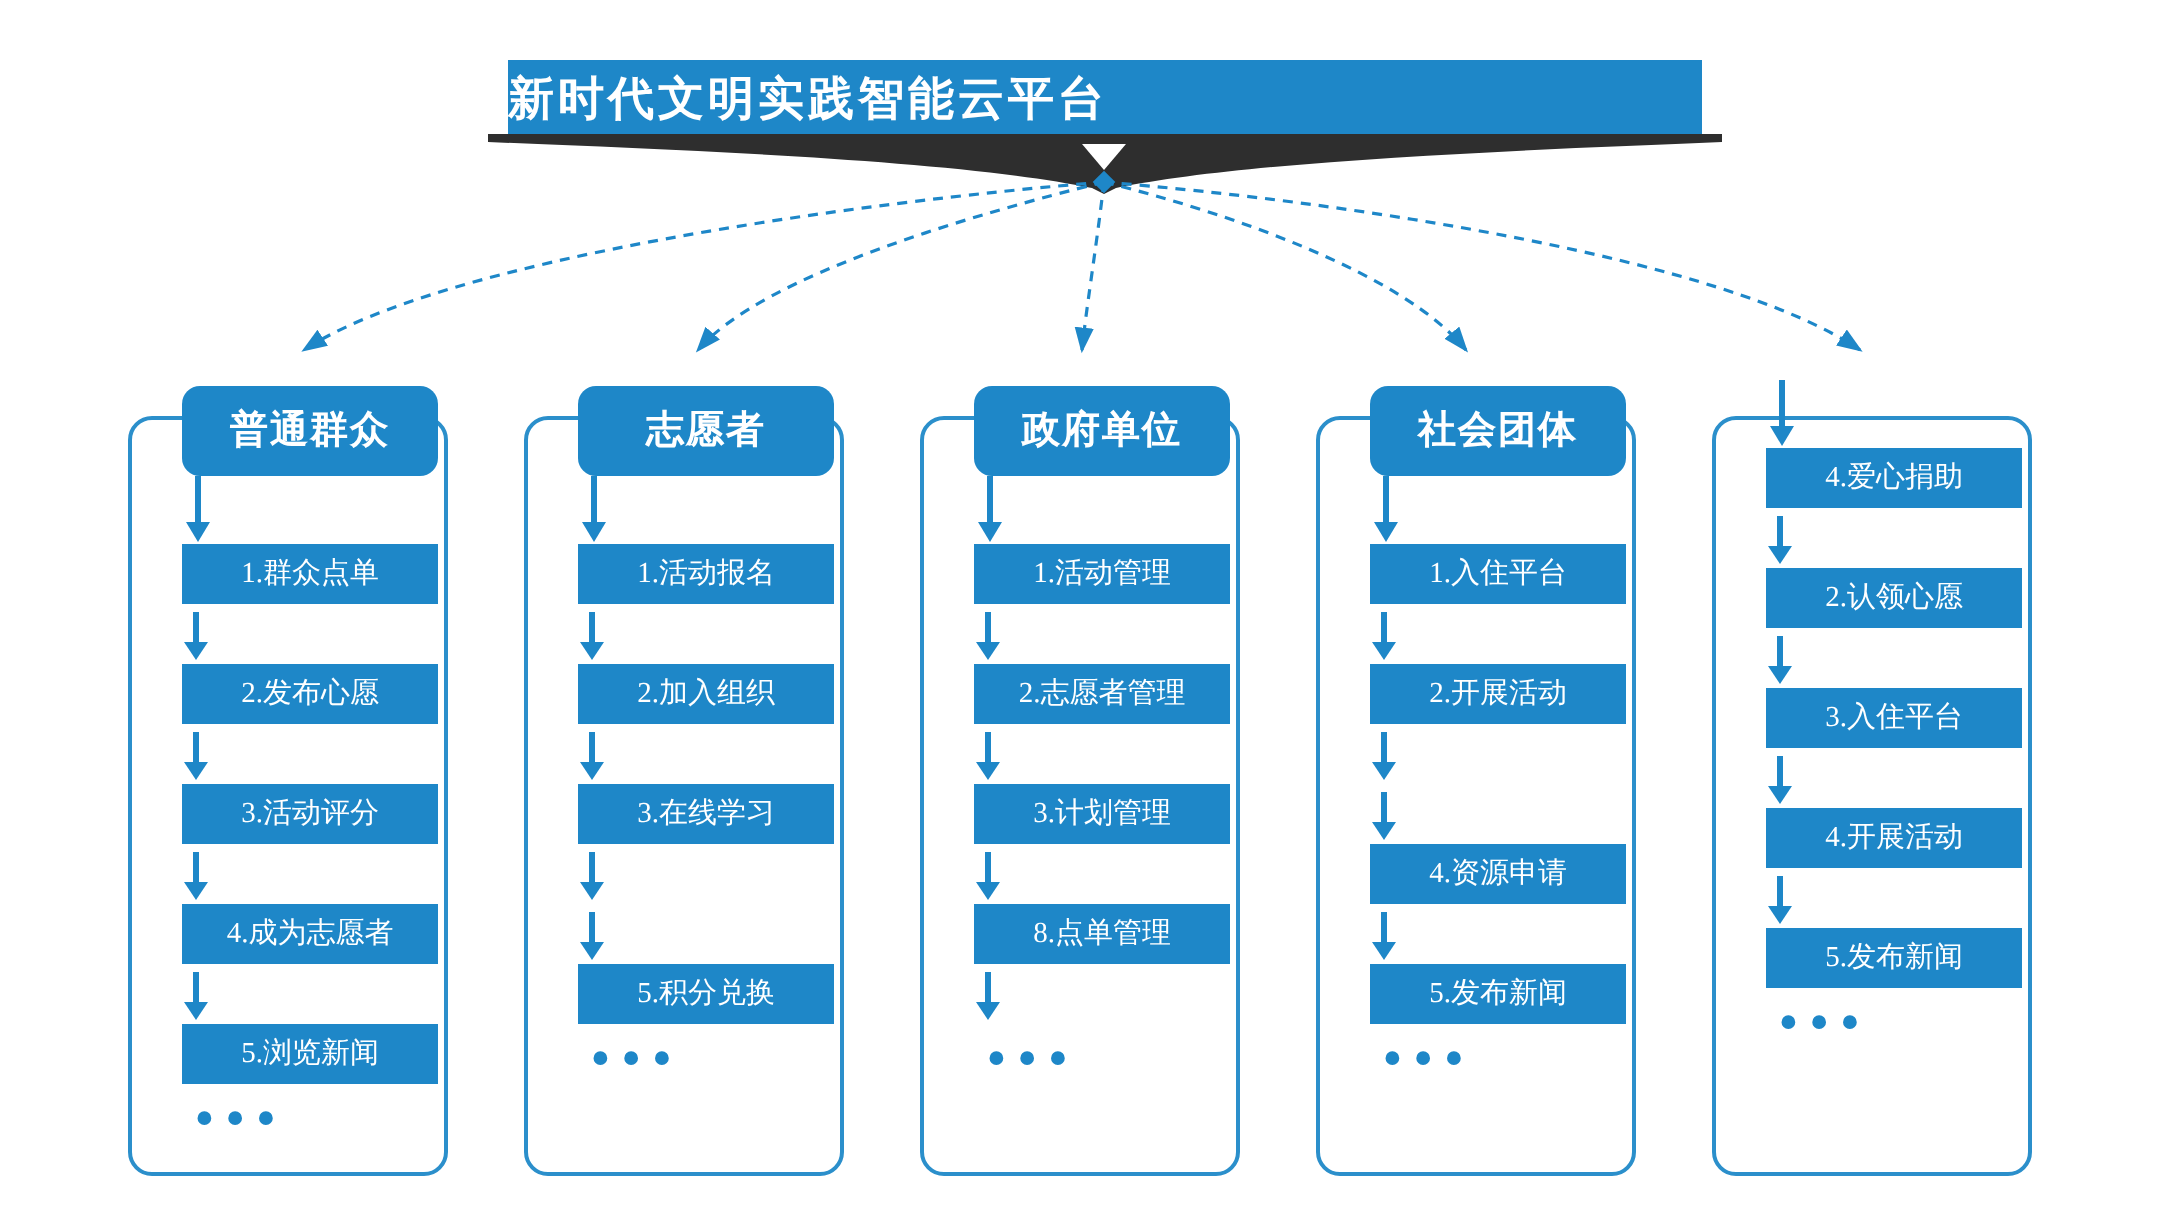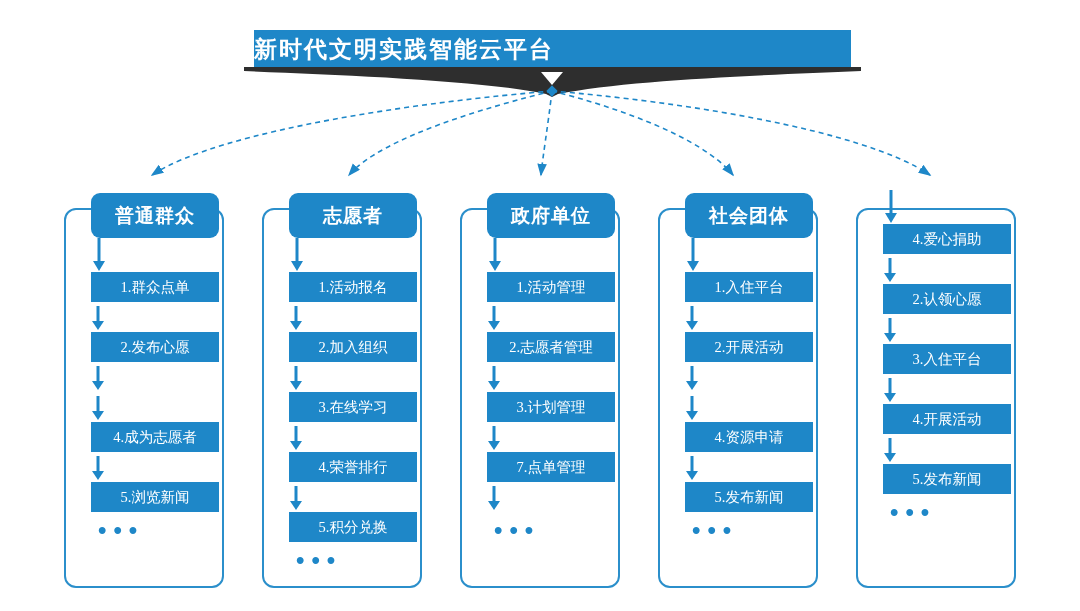--- a/index.html
+++ b/index.html
@@ -136,20 +136,21 @@
       <div class="step">1.群众点单</div>
       <svg class="arrow" width="14" height="30" viewBox="0 0 14 30">
           <line x1="7" y1="4" x2="7" y2="20" stroke="#1E87C8" stroke-width="3"></line>
           <polygon points="1,19 13,19 7,28" fill="#1E87C8"></polygon>
         </svg>
       <div class="step">2.发布心愿</div>
       <svg class="arrow" width="14" height="30" viewBox="0 0 14 30">
           <line x1="7" y1="4" x2="7" y2="20" stroke="#1E87C8" stroke-width="3"></line>
           <polygon points="1,19 13,19 7,28" fill="#1E87C8"></polygon>
         </svg>
+      <div class="step">3.活动评分</div>
       <svg class="arrow" width="14" height="30" viewBox="0 0 14 30">
           <line x1="7" y1="4" x2="7" y2="20" stroke="#1E87C8" stroke-width="3"></line>
           <polygon points="1,19 13,19 7,28" fill="#1E87C8"></polygon>
         </svg>
       <div class="step">4.成为志愿者</div>
       <svg class="arrow" width="14" height="30" viewBox="0 0 14 30">
           <line x1="7" y1="4" x2="7" y2="20" stroke="#1E87C8" stroke-width="3"></line>
           <polygon points="1,19 13,19 7,28" fill="#1E87C8"></polygon>
         </svg>
       <div class="step">5.浏览新闻</div>
@@ -173,21 +174,20 @@
       <div class="step">2.加入组织</div>
       <svg class="arrow" width="14" height="30" viewBox="0 0 14 30">
           <line x1="7" y1="4" x2="7" y2="20" stroke="#1E87C8" stroke-width="3"></line>
           <polygon points="1,19 13,19 7,28" fill="#1E87C8"></polygon>
         </svg>
       <div class="step">3.在线学习</div>
       <svg class="arrow" width="14" height="30" viewBox="0 0 14 30">
           <line x1="7" y1="4" x2="7" y2="20" stroke="#1E87C8" stroke-width="3"></line>
           <polygon points="1,19 13,19 7,28" fill="#1E87C8"></polygon>
         </svg>
-      <div class="step">4.荣誉排行</div>
       <svg class="arrow" width="14" height="30" viewBox="0 0 14 30">
           <line x1="7" y1="4" x2="7" y2="20" stroke="#1E87C8" stroke-width="3"></line>
           <polygon points="1,19 13,19 7,28" fill="#1E87C8"></polygon>
         </svg>
       <div class="step">5.积分兑换</div>
       <div class="dots">•••</div>
     </div>
   </div>
 
   <div class="column">
@@ -206,21 +206,21 @@
       <div class="step">2.志愿者管理</div>
       <svg class="arrow" width="14" height="30" viewBox="0 0 14 30">
           <line x1="7" y1="4" x2="7" y2="20" stroke="#1E87C8" stroke-width="3"></line>
           <polygon points="1,19 13,19 7,28" fill="#1E87C8"></polygon>
         </svg>
       <div class="step">3.计划管理</div>
       <svg class="arrow" width="14" height="30" viewBox="0 0 14 30">
           <line x1="7" y1="4" x2="7" y2="20" stroke="#1E87C8" stroke-width="3"></line>
           <polygon points="1,19 13,19 7,28" fill="#1E87C8"></polygon>
         </svg>
-      <div class="step">7.点单管理</div>
+      <div class="step">8.点单管理</div>
       <svg class="arrow" width="14" height="30" viewBox="0 0 14 30">
           <line x1="7" y1="4" x2="7" y2="20" stroke="#1E87C8" stroke-width="3"></line>
           <polygon points="1,19 13,19 7,28" fill="#1E87C8"></polygon>
         </svg>
       <div class="dots">•••</div>
     </div>
   </div>
 
   <div class="column">
     <div class="panel-outline"></div>

